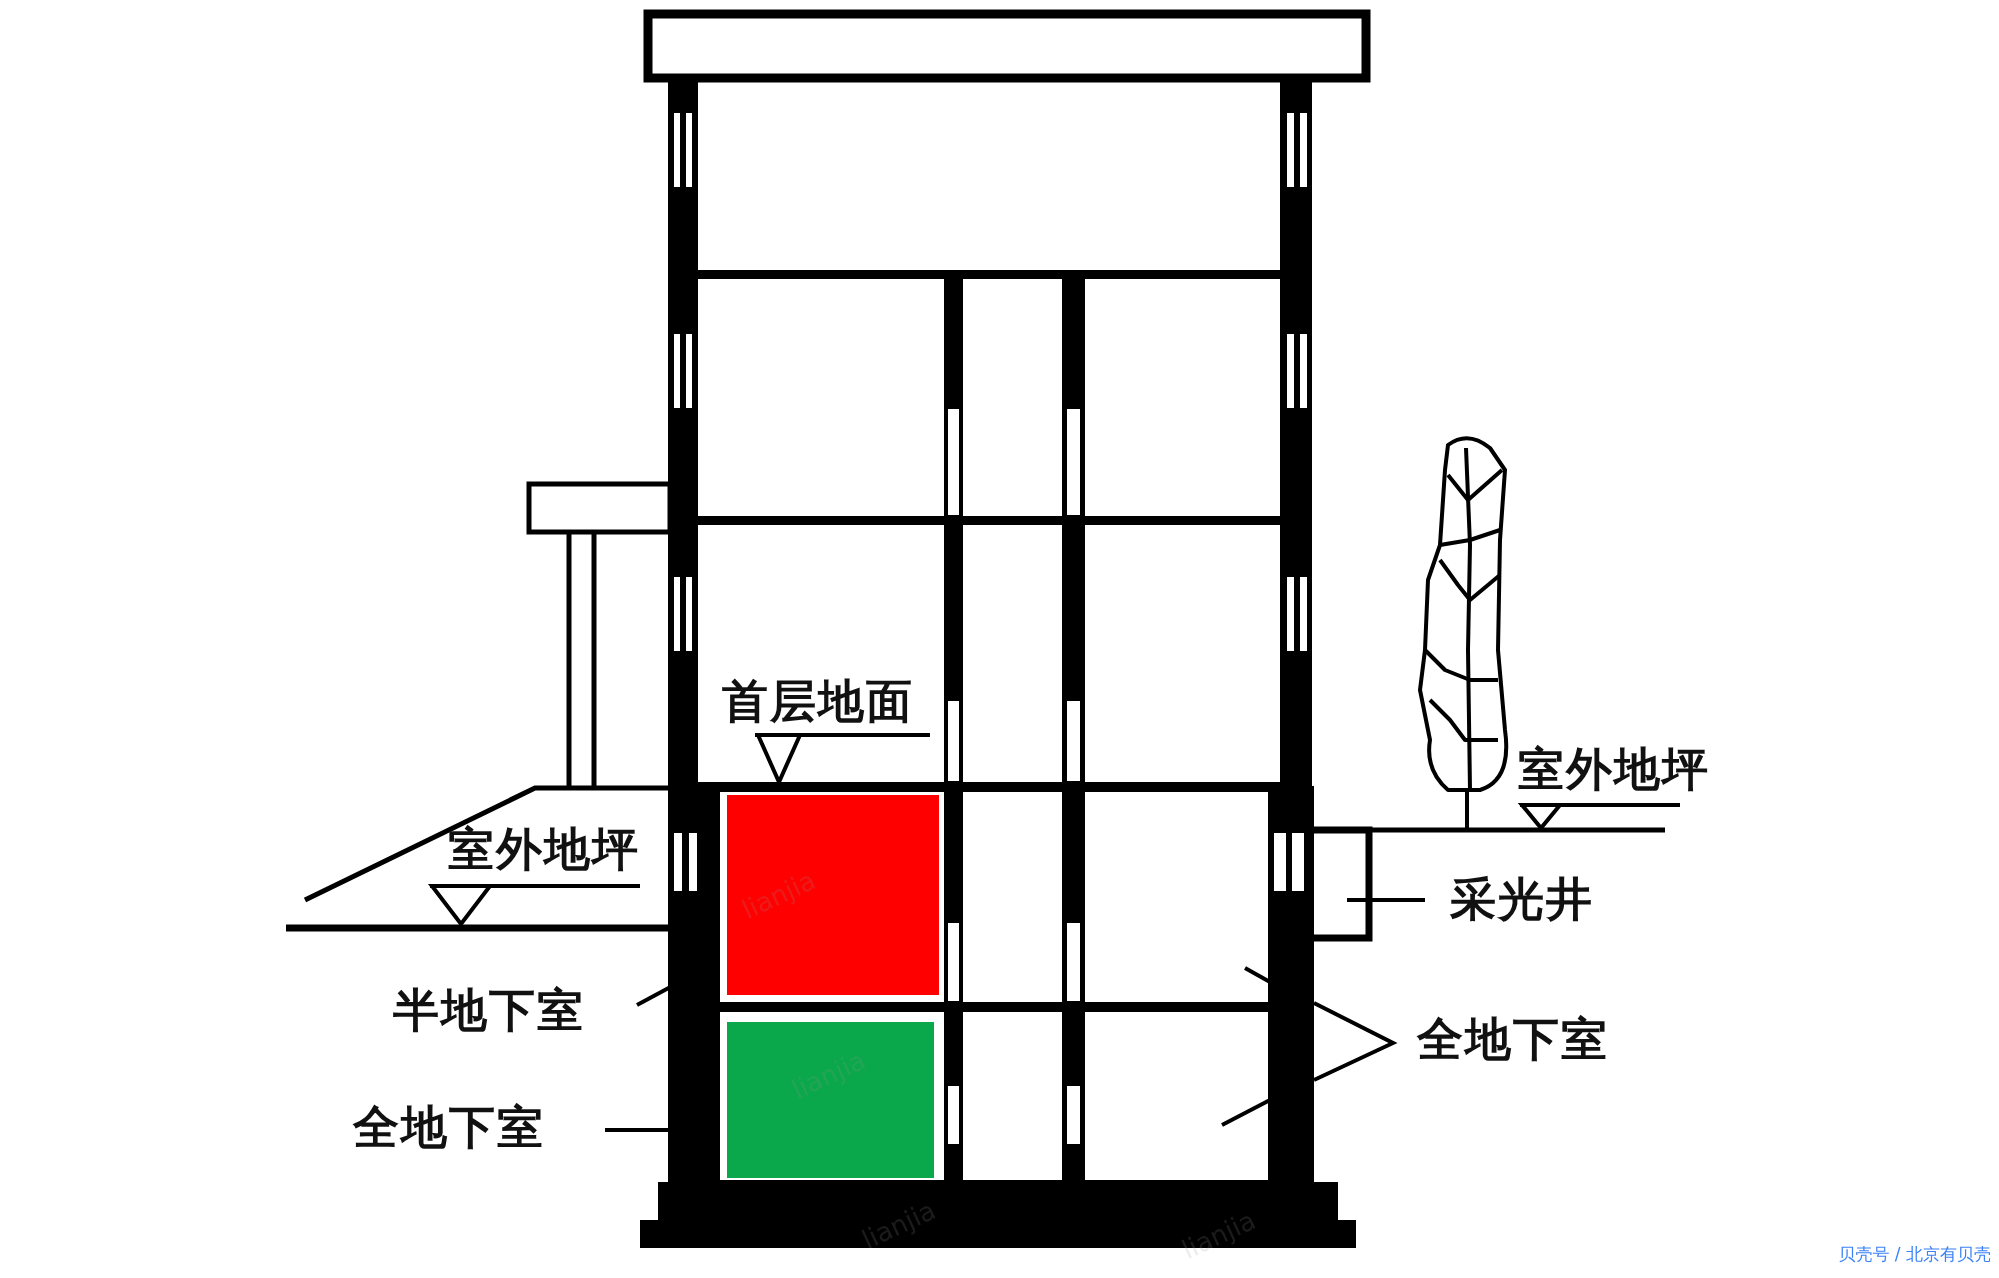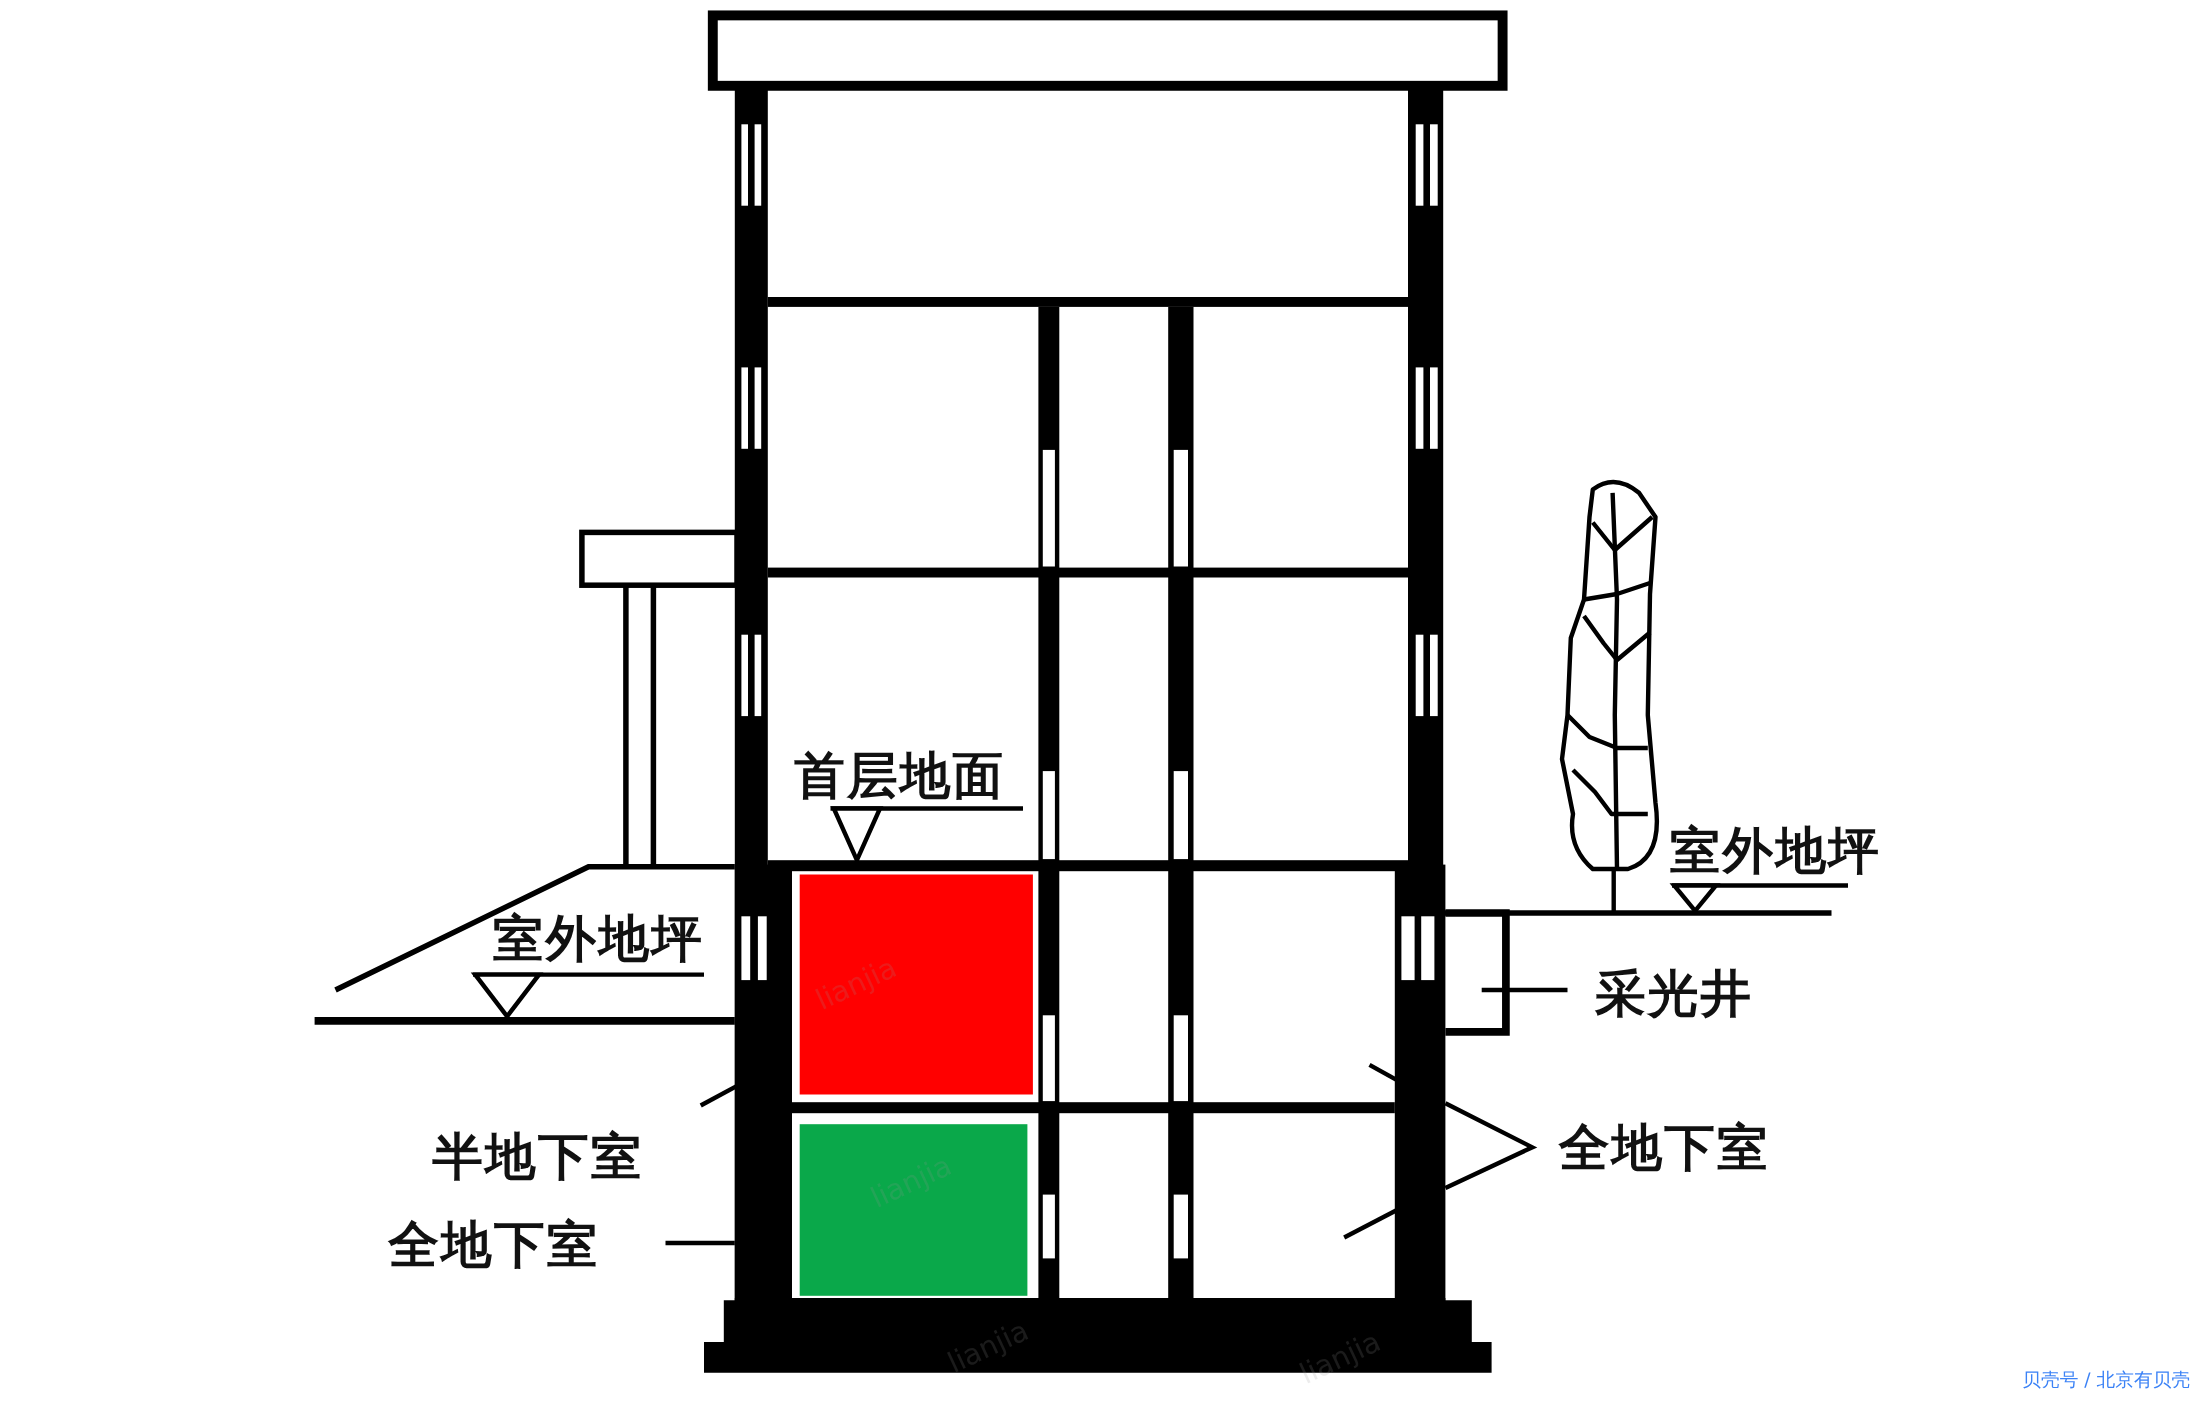--- a/index.html
+++ b/index.html
@@ -1,21 +1,21 @@
 <!DOCTYPE html>
 <html><head>
 <meta charset="utf-8">
 <style>
   html, body { margin: 0; padding: 0; background: #ffffff; }
   body { width: 1999px; height: 1278px; position: relative; overflow: hidden;
          font-family: "DejaVu Sans", sans-serif; }
   #canvas { position: absolute; left: 0; top: 0; width: 1999px; height: 1278px; }
   .label { position: absolute; color: #111; font-weight: bold; font-size: 46px;
            letter-spacing: 2px; line-height: 1; white-space: nowrap;
-           font-family: Liberation Sans, sans-serif; }
+           font-family: Liberation Mono, monospace; }
   .credit { position: absolute; right: 8px; bottom: 12px; font-size: 17px; color: #3b82f6;
             font-family: "DejaVu Sans", sans-serif; white-space: nowrap; }
   .wm { position: absolute; font-size: 26px; color: rgba(150,150,150,0.18);
         font-family: "DejaVu Sans", sans-serif; transform: rotate(-25deg); white-space: nowrap; }
 </style>
 </head>
 <body>
 
 <svg id="canvas" viewBox="0 0 1999 1278" xmlns="http://www.w3.org/2000/svg">
 
@@ -104,21 +104,21 @@
   <line x1="605" y1="1130" x2="668" y2="1130" stroke="#000" stroke-width="4"></line>
   <polyline points="1314,1003 1393,1043 1314,1080" fill="none" stroke="#000" stroke-width="4"></polyline>
   <line x1="1245" y1="968" x2="1270" y2="982" stroke="#000" stroke-width="4"></line>
   <line x1="1222" y1="1125" x2="1270" y2="1100" stroke="#000" stroke-width="4"></line>
 </svg>
 
 <div class="label" style="left:722px; top:682px;">首层地面</div>
 <div class="label" style="left:448px; top:830px;">室外地坪</div>
 <div class="label" style="left:1518px; top:750px;">室外地坪</div>
 <div class="label" style="left:1450px; top:880px;">采光井</div>
-<div class="label" style="left:393px; top:1028px;text-align:right;">半地下室</div>
+<div class="label" style="left:393px; top:991px;text-align:right;">半地下室</div>
 <div class="label" style="left:353px; top:1108px;">全地下室</div>
 <div class="label" style="left:1417px; top:1020px;">全地下室</div>
 
 <div class="wm" style="left:740px; top:880px;">lianjia</div>
 <div class="wm" style="left:790px; top:1060px;">lianjia</div>
 <div class="wm" style="left:860px; top:1210px;">lianjia</div>
 <div class="wm" style="left:1180px; top:1220px;">lianjia</div>
 
 <div class="credit">贝壳号 / 北京有贝壳</div>
 

